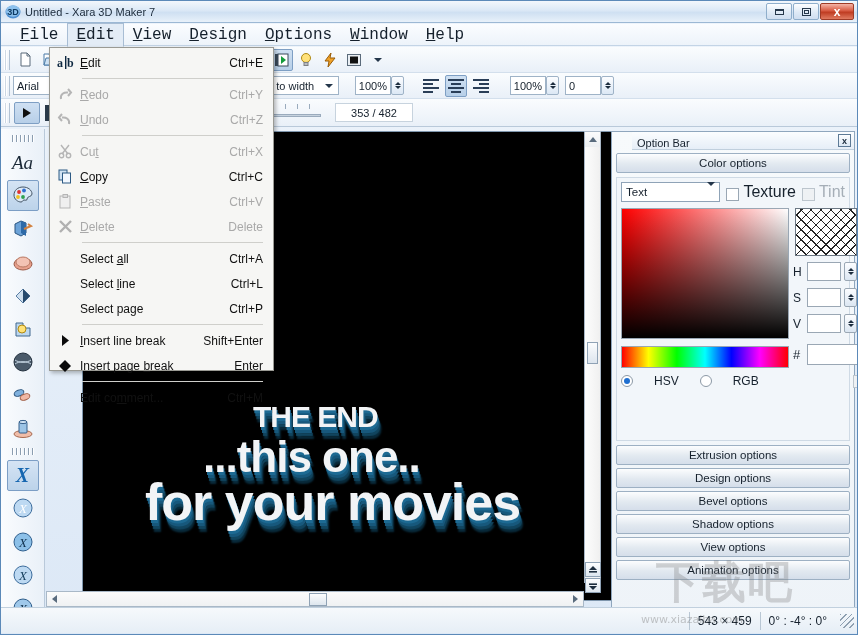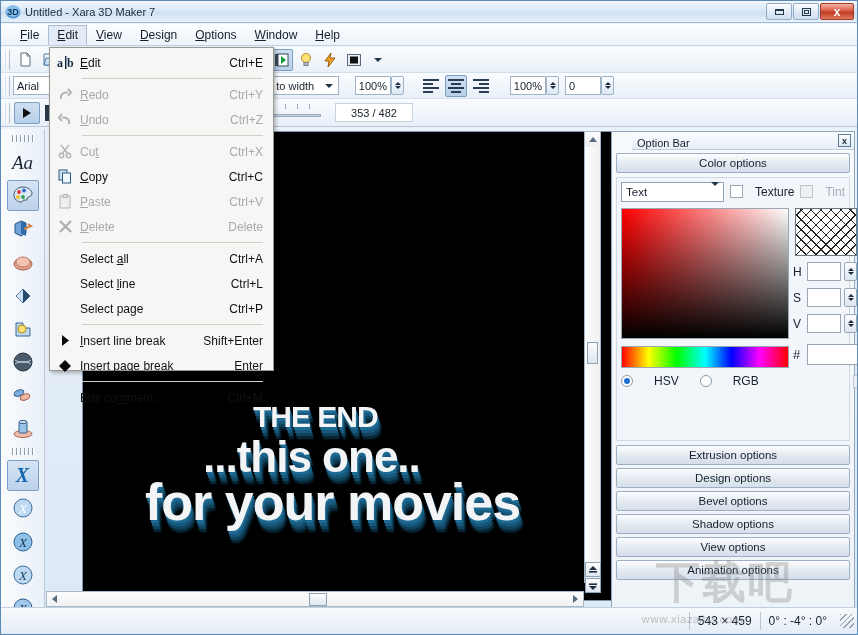--- a/index.html
+++ b/index.html
@@ -53,22 +53,22 @@
   .restore-sq::after{content:"";position:absolute;left:1px;top:1px;right:1px;bottom:1px;border:1px solid #26384b;}
 
   
   #menubar {
     position:absolute; left:0; top:23px; width:856px; height:22px;
     background: linear-gradient(#fbfdff, #edf3fa);
     border-bottom:1px solid #c3d4e6;
     display:flex; align-items:center; padding-left:10px;
   }
   .menu-item {
-    padding:3px 9px; font-size:12px; color:#15202c; cursor:default;
-    font-family:Liberation Sans, sans-serif;
+    padding:3px 9px; font-size:16px; color:#15202c; cursor:default;
+    font-family:Liberation Mono, monospace;
   }
   .menu-item u { text-decoration: underline; }
   .menu-item.open {
     background:#e3ecf6; border:1px solid #a8bdd4; border-bottom-color:#e3ecf6;
     padding:2px 8px; margin-top:1px;
   }
 
   
   #toolbar1 {
     position:absolute; left:0; top:46px; width:856px; height:26px;
@@ -237,21 +237,21 @@
   #colorpanel {
     margin:4px; padding:4px; height:264px;
     background:#f2f6fa; border:1px solid #cfdae5;
     position:relative;
   }
   .cp-row1 { display:flex; align-items:center; gap:6px; }
   .cp-combo {
     width:132px; height:20px; border:1px solid #8fa3b7; background:#fff;
     display:flex; align-items:center; padding:0 4px; font-size:11.5px; color:#15202c;
   }
-  .cp-chk { display:flex; align-items:flex-start; gap:12px; font-size:12px; color:#16212d; }
+  .cp-chk { display:flex; align-items:flex-end; gap:4px; font-size:16px; color:#16212d; }
   .cp-chk.dis { color:#a5aeb7; }
   .box16 { width:13px; height:13px; border:1px solid #9aa7b4; background:#fff; }
   .box16.dis { background:#eef1f4; border-color:#bcc5cd; }
 
   #satval {
     position:absolute; left:4px; top:30px; width:168px; height:131px;
     border:1px solid #9aa7b4;
     background:
       linear-gradient(to top, #000 0%, rgba(0,0,0,0) 100%),
       linear-gradient(to right, #ff0000 0%, #ffffff 100%);

